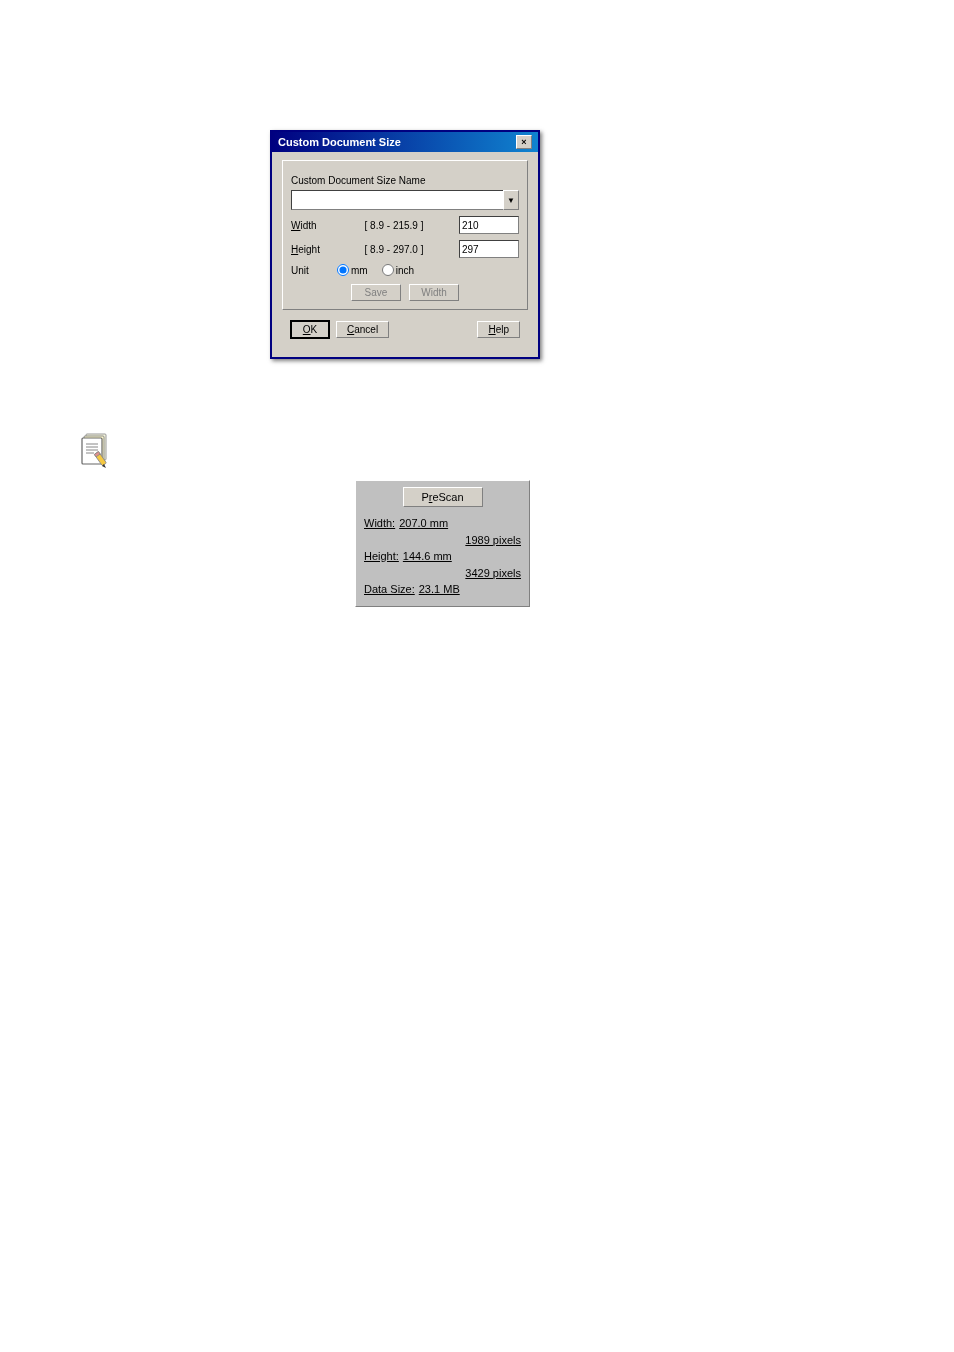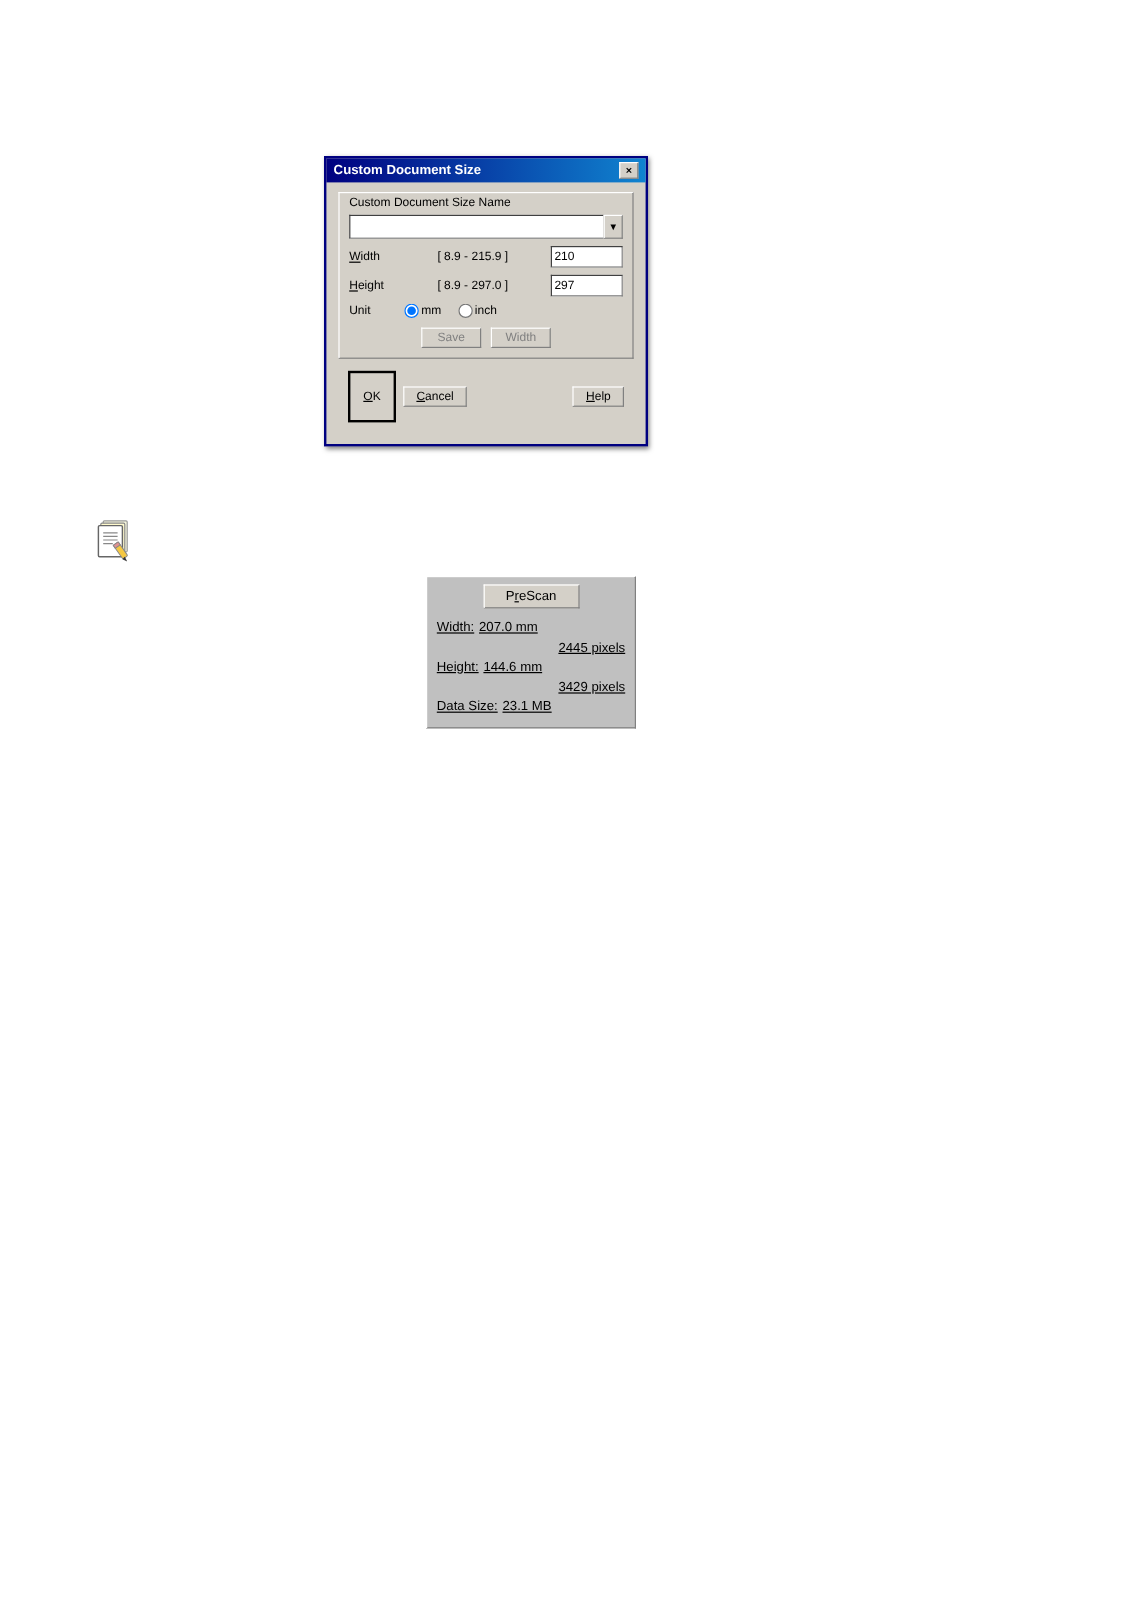--- a/index.html
+++ b/index.html
@@ -53,21 +53,21 @@
 
     .dialog-body {
       padding: 8px 10px 10px 10px;
     }
 
     .dialog-section {
       background: #d4d0c8;
       border: 1px solid #808080;
       border-top-color: #ffffff;
       border-left-color: #ffffff;
-      padding: 3px 8px 8px 8px;
+      padding: 14px 8px 8px 8px;
       margin-bottom: 6px;
     }
 
     .section-label {
       font-size: 10px;
       margin-bottom: 4px;
       color: #000;
     }
 
     .dropdown-row {
@@ -188,21 +188,21 @@
     .dialog-footer {
       display: flex;
       align-items: center;
       padding: 4px 8px 8px 8px;
       gap: 6px;
     }
 
     .ok-button {
       background: #d4d0c8;
       border: 2px solid #000;
-      padding: 14px 10px;
+      padding: 2px 10px;
       font-size: 10px;
       cursor: pointer;
       min-width: 40px;
       font-weight: normal;
     }
 
     .cancel-button, .help-button {
       background: #d4d0c8;
       border: 1px solid #808080;
       border-top-color: #ffffff;
@@ -352,21 +352,21 @@
 <div class="prescan-container">
   <button class="prescan-button">
     <span>P<span class="underline">r</span>eScan</span>
   </button>
   <div class="prescan-info">
     <div class="prescan-info-row">
       <span>Width:</span>
       <span style="margin-left:4px;">207.0 mm</span>
     </div>
     <div class="prescan-info-indent">
-      <span>2445 pixels</span>
+      <span>1989 pixels</span>
     </div>
     <div class="prescan-info-row">
       <span>Height:</span>
       <span style="margin-left:4px;">144.6 mm</span>
     </div>
     <div class="prescan-info-indent">
       <span>3429 pixels</span>
     </div>
     <div class="prescan-info-row">
       <span>Data Size:</span>

